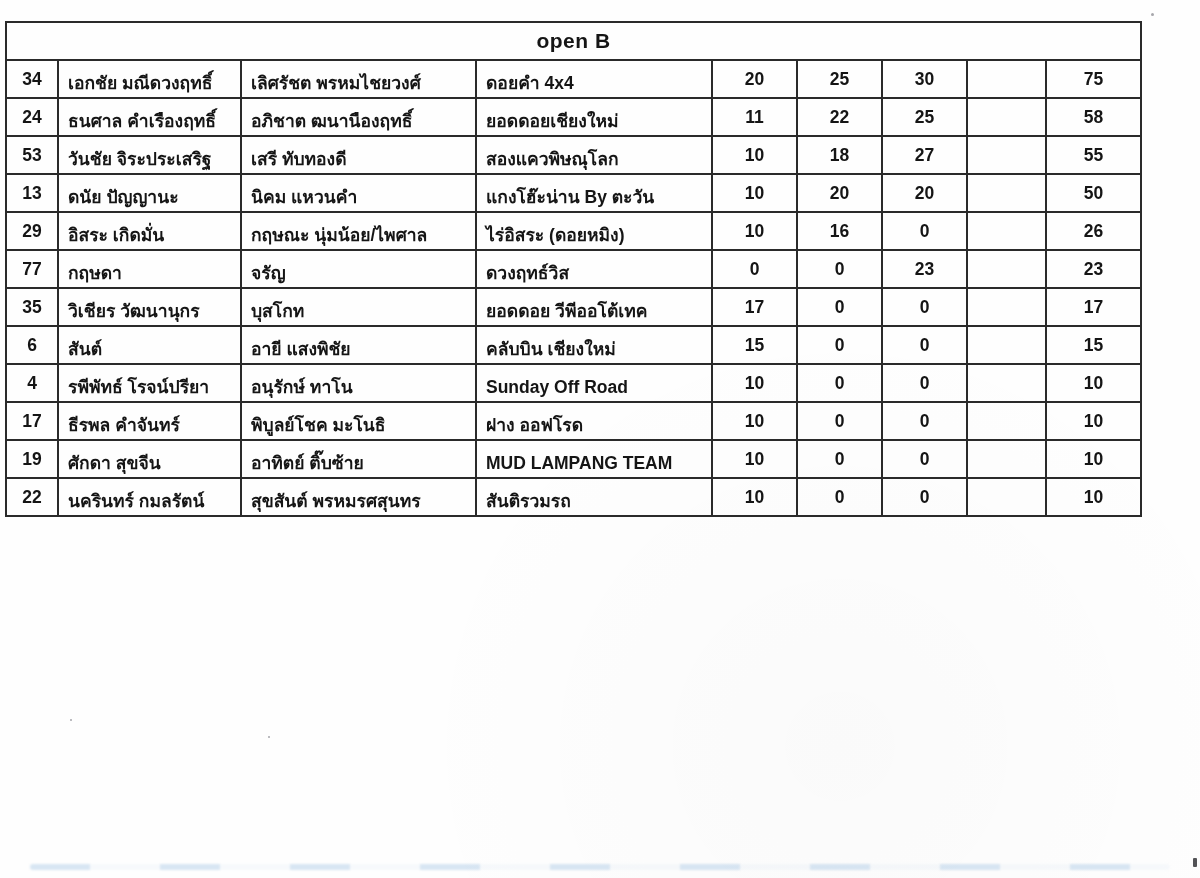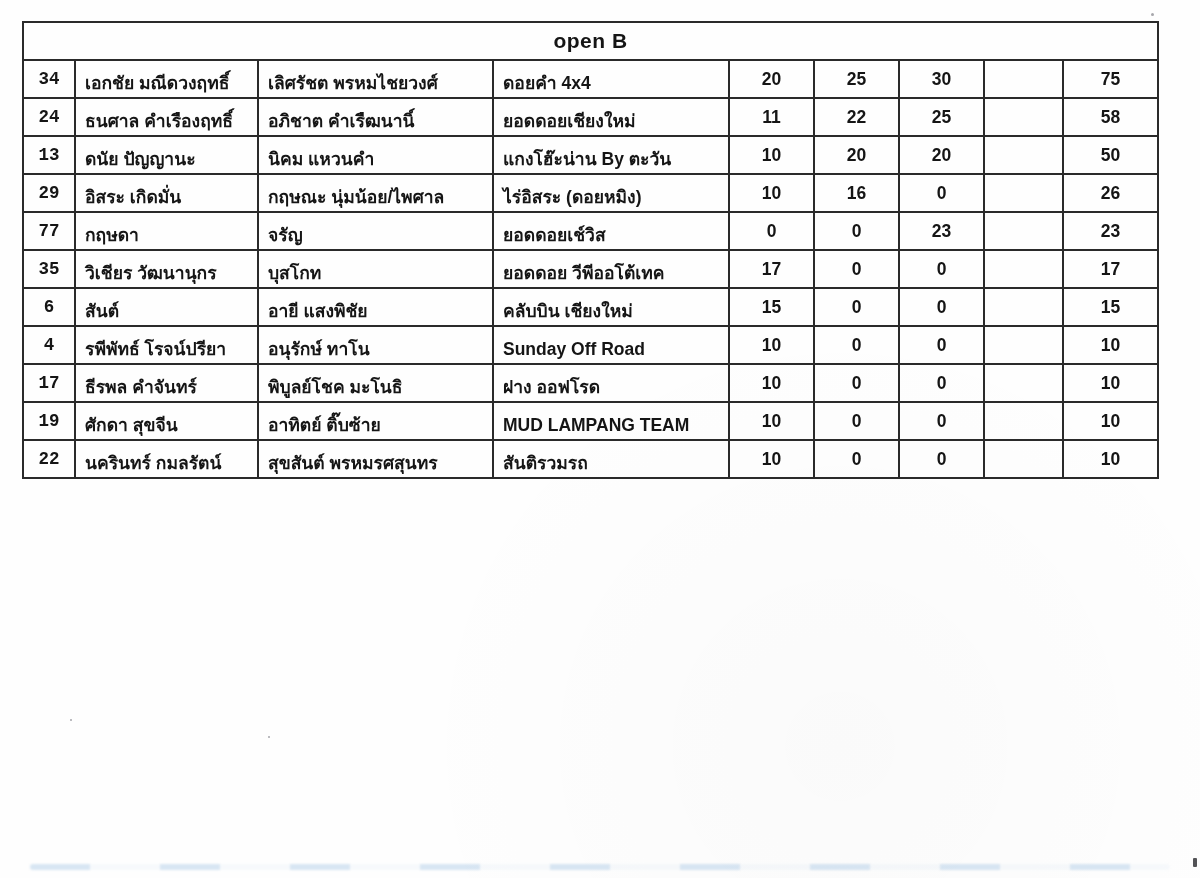--- a/index.html
+++ b/index.html
@@ -16,21 +16,21 @@
     position: relative;
     width: 1200px;
     height: 878px;
     background:
       radial-gradient(circle at 70% 85%, rgba(0,0,0,0.015), transparent 40%),
       #fefefe;
   }
 
   table.results {
     position: absolute;
-    left: 22px;
+    left: 5px;
     top: 21px;
     width: 1135px;
     border-collapse: collapse;
     table-layout: fixed;
     color: #111;
     border-radius: 29px;
   }
 
   table.results th,
   table.results td {
@@ -57,21 +57,21 @@
     padding: 2px 1px;
   }
 
   tbody td {
     height: 38px;
     font-size: 17.5px;
     vertical-align: middle;
     line-height: 1.15;
   }
 
-  tbody td.col-num   { text-align: center; font-family: Liberation Mono, monospace; }
+  tbody td.col-num   { text-align: center; }
   tbody td.col-text  { text-align: left; padding: 10px 4px 2px 9px; }
   tbody td.col-score { text-align: center; }
 
   
   .scan-line-bottom {
     position: absolute;
     left: 30px;
     top: 864px;
     width: 1140px;
     height: 6px;
@@ -124,29 +124,40 @@
           <td class="col-text">ดอยคำ 4x4</td>
           <td class="col-score">20</td>
           <td class="col-score">25</td>
           <td class="col-score">30</td>
           <td class="col-score"></td>
           <td class="col-score">75</td>
         </tr>
         <tr>
           <td class="col-num">24</td>
           <td class="col-text">ธนศาล คำเรืองฤทธิ์</td>
-          <td class="col-text">อภิชาต คำเรืฒนานิ์</td>
+          <td class="col-text">อภิชาต ฒนานืองฤทธิ์</td>
           <td class="col-text">ยอดดอยเชียงใหม่</td>
           <td class="col-score">11</td>
           <td class="col-score">22</td>
           <td class="col-score">25</td>
           <td class="col-score"></td>
           <td class="col-score">58</td>
         </tr>
         <tr>
+          <td class="col-num">53</td>
+          <td class="col-text">วันชัย จิระประเสริฐ</td>
+          <td class="col-text">เสรี ทับทองดี</td>
+          <td class="col-text">สองแควพิษณุโลก</td>
+          <td class="col-score">10</td>
+          <td class="col-score">18</td>
+          <td class="col-score">27</td>
+          <td class="col-score"></td>
+          <td class="col-score">55</td>
+        </tr>
+        <tr>
           <td class="col-num">13</td>
           <td class="col-text">ดนัย ปัญญานะ</td>
           <td class="col-text">นิคม แหวนคำ</td>
           <td class="col-text">แกงโฮ๊ะน่าน By ตะวัน</td>
           <td class="col-score">10</td>
           <td class="col-score">20</td>
           <td class="col-score">20</td>
           <td class="col-score"></td>
           <td class="col-score">50</td>
         </tr>
@@ -158,21 +169,21 @@
           <td class="col-score">10</td>
           <td class="col-score">16</td>
           <td class="col-score">0</td>
           <td class="col-score"></td>
           <td class="col-score">26</td>
         </tr>
         <tr>
           <td class="col-num">77</td>
           <td class="col-text">กฤษดา</td>
           <td class="col-text">จรัญ</td>
-          <td class="col-text">ยอดดอยเช์วิส</td>
+          <td class="col-text">ดวงฤทธ์วิส</td>
           <td class="col-score">0</td>
           <td class="col-score">0</td>
           <td class="col-score">23</td>
           <td class="col-score"></td>
           <td class="col-score">23</td>
         </tr>
         <tr>
           <td class="col-num">35</td>
           <td class="col-text">วิเชียร  วัฒนานุกร</td>
           <td class="col-text">บุสโกท</td>

